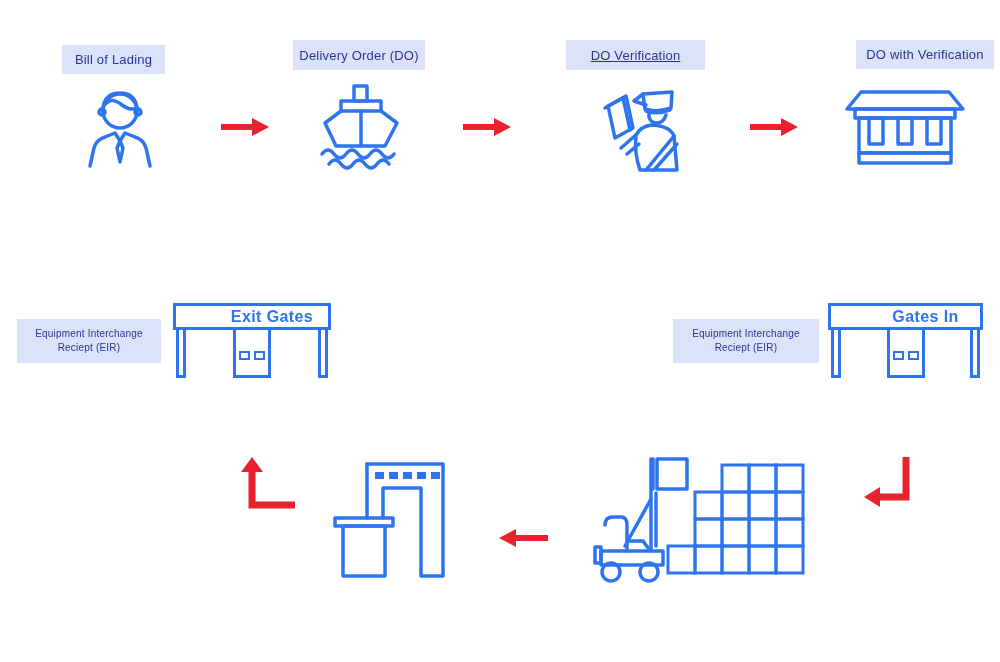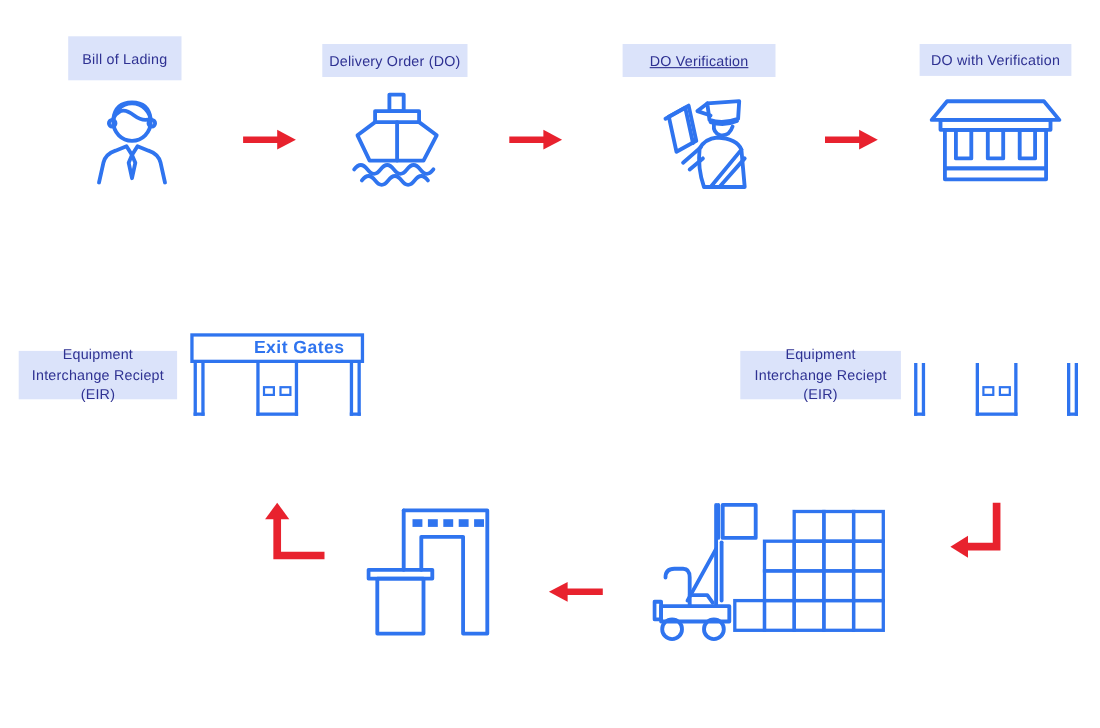--- a/index.html
+++ b/index.html
@@ -29,21 +29,21 @@
     align-items:center;
     justify-content:center;
     text-align:center;
     font-size:13px;
     letter-spacing:.2px;
     box-sizing:border-box;
     padding:2px 6px;
   }
   .eir-box{
     line-height:1.45;
-    font-size:13px;
+    font-size:10px;
   }
   .blue-icon{position:absolute;color:var(--icon-blue);}
   .red-arrow{position:absolute;color:var(--arrow-red);}
   .stroke{fill:none;stroke:currentColor;stroke-width:3.5;stroke-linejoin:round;stroke-linecap:round;}
   .stroke-thin{fill:none;stroke:currentColor;stroke-width:3;stroke-linejoin:miter;stroke-linecap:square;}
   .filled{fill:currentColor;stroke:none;}
   
   .gate{position:absolute;}
   .gate-bar{
     position:absolute;left:0;right:0;top:0;height:27px;
@@ -80,27 +80,27 @@
     border:2px solid var(--icon-blue);
     box-sizing:border-box;
     margin-top:6px;
   }
 </style>
 </head>
 <body>
 
 <div class="canvas">
 
-  <div class="label-box" style="left:62px;top:33px;width:103px;height:40px;text-align:center;">Bill of Lading</div>
+  <div class="label-box" style="left:62px;top:45px;width:103px;height:29px;text-align:center;">Bill of Lading</div>
 
   <div class="label-box" style="left:293px;top:40px;width:132px;height:30px;">Delivery Order (DO)</div>
 
   <div class="label-box" style="left:566px;top:40px;width:139px;height:30px;text-decoration:underline;">DO Verification</div>
 
-  <div class="label-box" style="left:836px;top:40px;width:138px;height:29px;">DO with Verification</div>
+  <div class="label-box" style="left:856px;top:40px;width:138px;height:29px;">DO with Verification</div>
 
   <svg class="blue-icon" style="left:84px;top:84px;" width="72" height="84" viewBox="0 0 72 84">
     <g class="stroke">
       <circle cx="36" cy="27" r="17"></circle>
       <path d="M19,24 Q21,9 36,9 Q51,9 53,24 Q46,27 38,21 Q29,14 24,18 Q20,20 19,24"></path>
       <circle cx="18" cy="28" r="3"></circle>
       <circle cx="54" cy="28" r="3"></circle>
       <path d="M6,82 L10,64 Q12,56 21,53 L31,49 L36,57 L41,49 L51,53 Q60,56 62,64 L66,82"></path>
       <path d="M36,57 L33,64 L36,78 L39,64 Z"></path>
     </g>
@@ -170,20 +170,23 @@
     <div class="gate-leg gate-leg-right"></div>
     <div class="gate-booth">
       <div class="gate-window"></div>
       <div class="gate-window"></div>
     </div>
   </div>
 
   <div class="label-box eir-box" style="left:673px;top:319px;width:146px;height:44px;">Equipment Interchange Reciept (EIR)</div>
 
   <div class="gate" style="left:828px;top:303px;width:155px;height:75px;">
+    <div class="gate-bar">
+      <span class="gate-title">Gates In</span>
+    </div>
     <div class="gate-leg gate-leg-left"></div>
     <div class="gate-leg gate-leg-right"></div>
     <div class="gate-booth">
       <div class="gate-window"></div>
       <div class="gate-window"></div>
     </div>
   </div>
 
   <svg class="red-arrow" style="left:238px;top:456px;" width="58" height="56" viewBox="0 0 58 56">
     <polyline points="57,49 14,49 14,12" fill="none" stroke="currentColor" stroke-width="7"></polyline>

